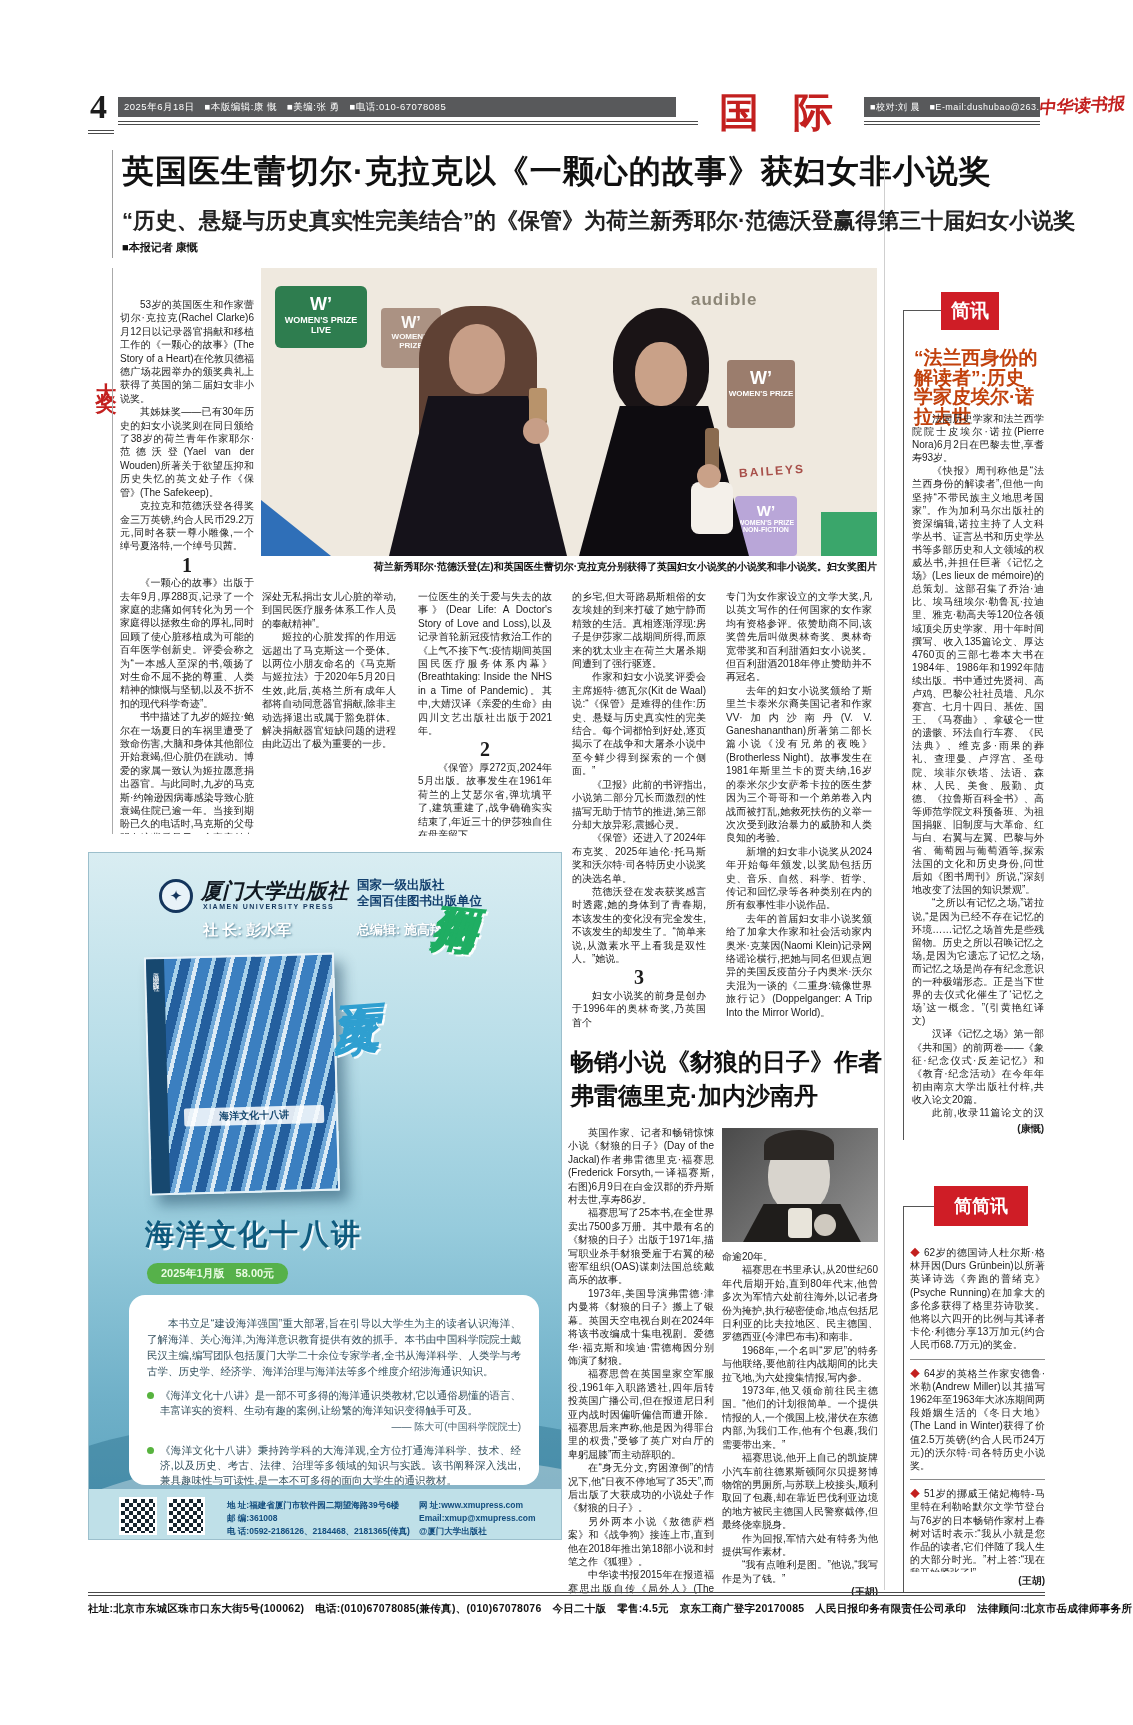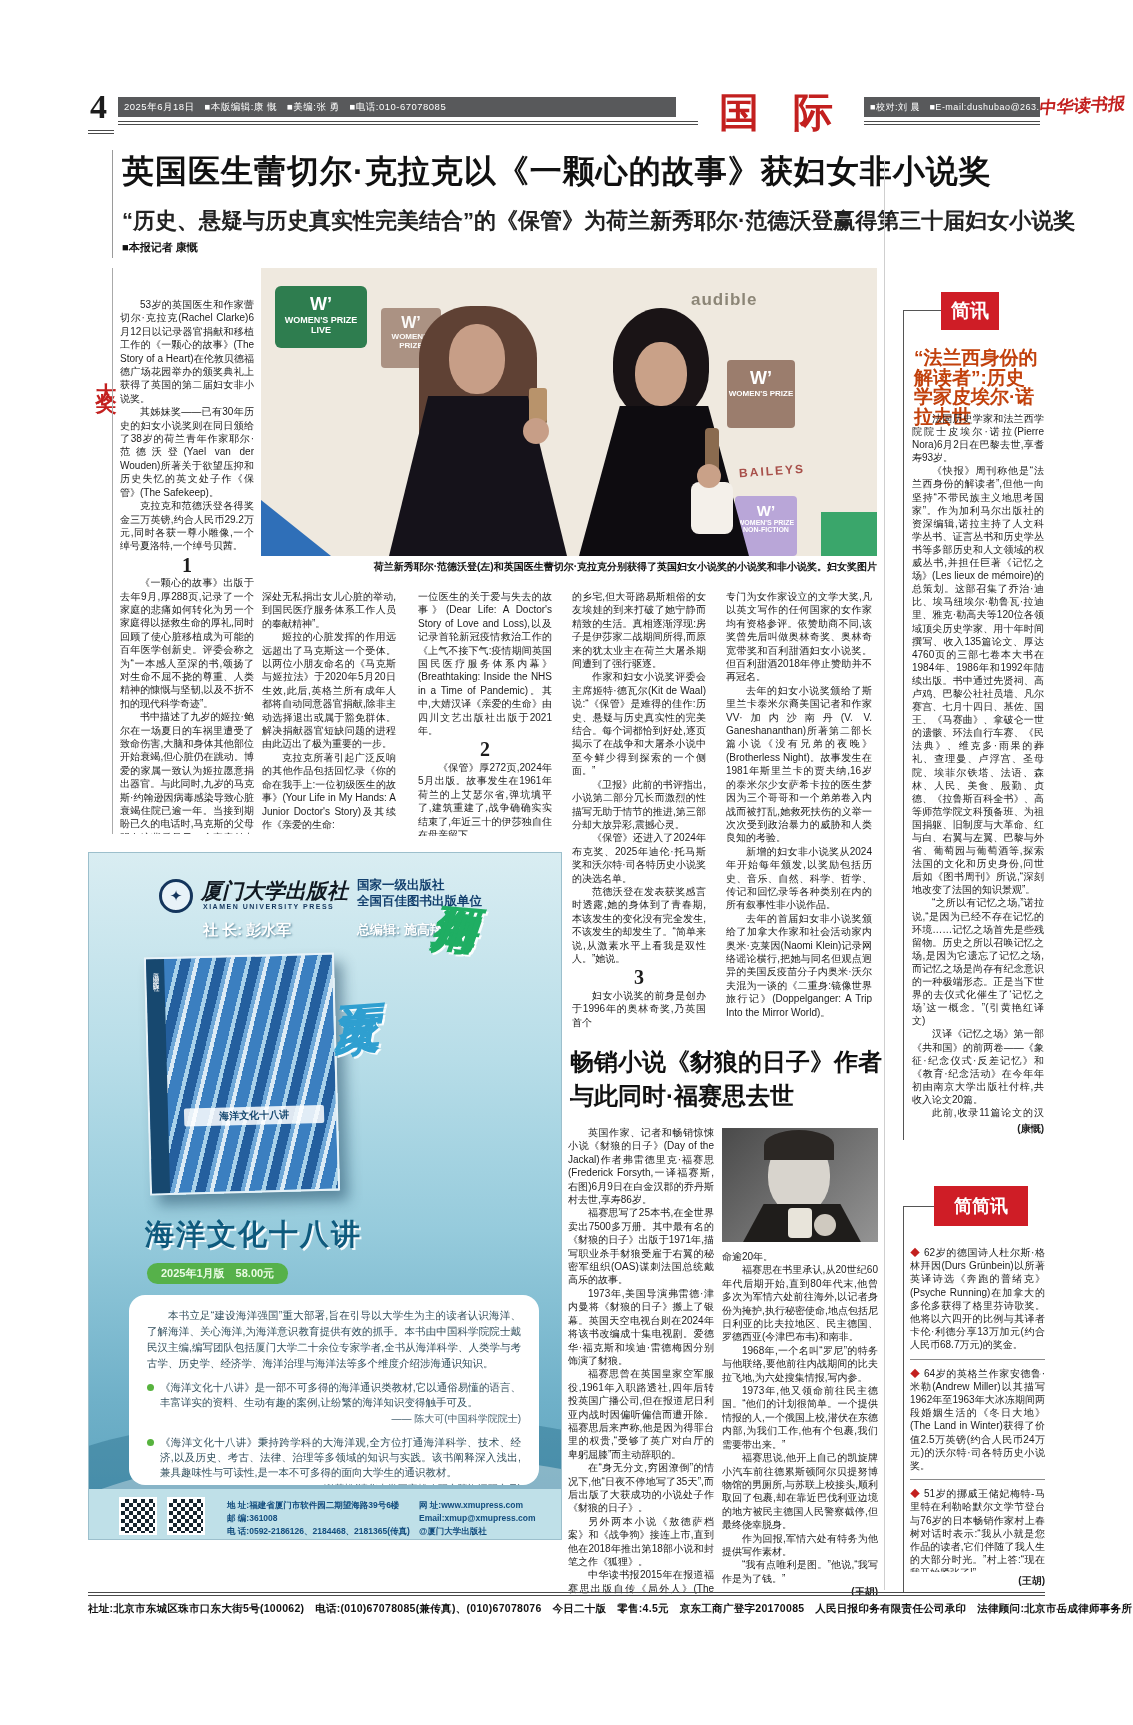--- a/index.html
+++ b/index.html
@@ -29,21 +29,21 @@
   .brief-title { font-size:19px; font-weight:800; line-height:19.5px; color:#c2410c; }
   .brief-body { font-size:10px; line-height:13.1px; text-align:justify; overflow:hidden; }
   .brief-body p { text-indent:2em; }
   .sig { text-align:right; font-weight:700; }
   .mini-item { font-size:10px; line-height:13.2px; text-align:justify; }
   .mini-div { border-top:1px solid #8a8a8a; margin:7px 0; }
   .diamond { color:#c3201f; }
   
   .ad { background:linear-gradient(180deg,#d9edf2 0%,#b7dde8 30%,#96cbdc 55%,#6fb0c8 80%,#58a0bc 100%); border:1px solid #9cbfcc; overflow:hidden; }
   .wave { position:absolute; border-radius:50%; }
-  .quote-box { background:#ffffff; border-radius:16px; padding:12px 18px; overflow:hidden; }
+  .quote-box { background:#ffffff; border-radius:16px; padding:20px 18px; overflow:hidden; }
   .quote-box .desc { font-size:10.5px; line-height:16px; text-align:justify; color:#33505e; text-indent:2em; }
   .qrow { display:flex; gap:6px; margin-top:9px; }
   .qdot { width:7px; height:7px; border-radius:50%; background:#57b33e; margin-top:4px; flex:0 0 auto; }
   .qtext { font-size:10.5px; line-height:15px; text-align:justify; color:#33505e; }
   .qattr { font-size:10px; color:#4a6472; text-align:right; margin-top:2px; }
   .qr { width:38px; height:38px; border:2px solid #fff; background:
         repeating-conic-gradient(#15242e 0% 25%, #ffffff 0% 50%);
         background-size:8px 8px; }
   .contact { font-size:8.5px; line-height:13px; color:#134d7e; font-weight:700; white-space:nowrap; }
   .calli { writing-mode:vertical-rl; font-family:"Liberation Serif",serif; font-weight:900; font-style:italic; line-height:1; text-shadow:2px 2px 0 rgba(255,255,255,.85); }
@@ -120,21 +120,20 @@
     <p>克拉克和范德沃登各得奖金三万英镑,约合人民币29.2万元,同时各获一尊小雕像,一个绰号夏洛特,一个绰号贝茜。</p>
     <div class="secnum">1</div>
     <p>《一颗心的故事》出版于去年9月,厚288页,记录了一个家庭的悲痛如何转化为另一个家庭得以拯救生命的厚礼,同时回顾了使心脏移植成为可能的百年医学创新史。评委会称之为“一本感人至深的书,颂扬了对生命不屈不挠的尊重、人类精神的慷慨与坚韧,以及不折不扣的现代科学奇迹”。</p>
     <p>书中描述了九岁的姬拉·鲍尔在一场夏日的车祸里遭受了致命伤害,大脑和身体其他部位开始衰竭,但心脏仍在跳动。博爱的家属一致认为姬拉愿意捐出器官。与此同时,九岁的马克斯·约翰逊因病毒感染导致心脏衰竭住院已逾一年。当接到期盼已久的电话时,马克斯的父母明白这背后是另一个家庭付出的惨痛代价。</p>
 
   </div>
 
   <div class="col" style="left:262px;top:590px;width:134px;height:246px;">
     <p class="cont">深处无私捐出女儿心脏的举动,到国民医疗服务体系工作人员的奉献精神”。</p>
     <p>姬拉的心脏发挥的作用远远超出了马克斯这一个受体。以两位小朋友命名的《马克斯与姬拉法》于2020年5月20日生效,此后,英格兰所有成年人都将自动同意器官捐献,除非主动选择退出或属于豁免群体。解决捐献器官短缺问题的进程由此迈出了极为重要的一步。</p>
-    <p>克拉克所著引起广泛反响的其他作品包括回忆录《你的命在我手上:一位初级医生的故事》(Your Life in My Hands: A Junior Doctor's Story)及其续作《亲爱的生命:</p>
   </div>
 
   <div class="col" style="left:418px;top:590px;width:134px;height:246px;">
     <p class="cont">一位医生的关于爱与失去的故事》(Dear Life: A Doctor's Story of Love and Loss),以及记录首轮新冠疫情救治工作的《上气不接下气:疫情期间英国国民医疗服务体系内幕》(Breathtaking: Inside the NHS in a Time of Pandemic)。其中,大婧汉译《亲爱的生命》由四川文艺出版社出版于2021年。</p>
     <div class="secnum">2</div>
     <p>《保管》厚272页,2024年5月出版。故事发生在1961年荷兰的上艾瑟尔省,弹坑填平了,建筑重建了,战争确确实实结束了,年近三十的伊莎独自住在母亲留下</p>
   </div>
 
   <div class="col" style="left:572px;top:590px;width:134px;height:444px;">
     <p class="cont">的乡宅,但大哥路易斯粗俗的女友埃娃的到来打破了她宁静而精致的生活。真相逐渐浮现:房子是伊莎家二战期间所得,而原来的犹太业主在荷兰大屠杀期间遭到了强行驱逐。</p>
@@ -201,21 +200,21 @@
       <div>电 话:0592-2186126、2184468、2181365(传真)</div>
     </div>
     <div class="abs contact" style="left:330px;top:646px;">
       <div>网 址:www.xmupress.com</div>
       <div>Email:xmup@xmupress.com</div>
       <div>@厦门大学出版社</div>
     </div>
   </div>
 
   <div class="abs" style="left:570px;top:1046px;font-size:24px;font-weight:800;color:#111;">畅销小说《豺狼的日子》作者</div>
-  <div class="abs" style="left:570px;top:1080px;font-size:24px;font-weight:800;color:#111;">与此同时·福赛思去世</div>
+  <div class="abs" style="left:570px;top:1080px;font-size:24px;font-weight:800;color:#111;">弗雷德里克·加内沙南丹</div>
 
   <div class="col" style="left:568px;top:1126px;width:146px;height:470px;">
     <p>英国作家、记者和畅销惊悚小说《豺狼的日子》(Day of the Jackal)作者弗雷德里克·福赛思(Frederick Forsyth,一译福赛斯,右图)6月9日在白金汉郡的乔丹斯村去世,享寿86岁。</p>
     <p>福赛思写了25本书,在全世界卖出7500多万册。其中最有名的《豺狼的日子》出版于1971年,描写职业杀手豺狼受雇于右翼的秘密军组织(OAS)谋刺法国总统戴高乐的故事。</p>
     <p>1973年,美国导演弗雷德·津内曼将《豺狼的日子》搬上了银幕。英国天空电视台则在2024年将该书改编成十集电视剧。爱德华·福克斯和埃迪·雷德梅因分别饰演了豺狼。</p>
     <p>福赛思曾在英国皇家空军服役,1961年入职路透社,四年后转投英国广播公司,但在报道尼日利亚内战时因偏听偏信而遭开除。福赛思后来声称,他是因为得罪台里的权贵,“受够了英广对白厅的卑躬屈膝”而主动辞职的。</p>
     <p>在“身无分文,穷困潦倒”的情况下,他“日夜不停地写了35天”,而后出版了大获成功的小说处子作《豺狼的日子》。</p>
     <p>另外两本小说《敖德萨档案》和《战争狗》接连上市,直到他在2018年推出第18部小说和封笔之作《狐狸》。</p>
     <p>中华读书报2015年在报道福赛思出版自传《局外人》(The Outsider)的消息时说,他曾为别称军情六处的英国秘密情报局效</p>
   </div>

